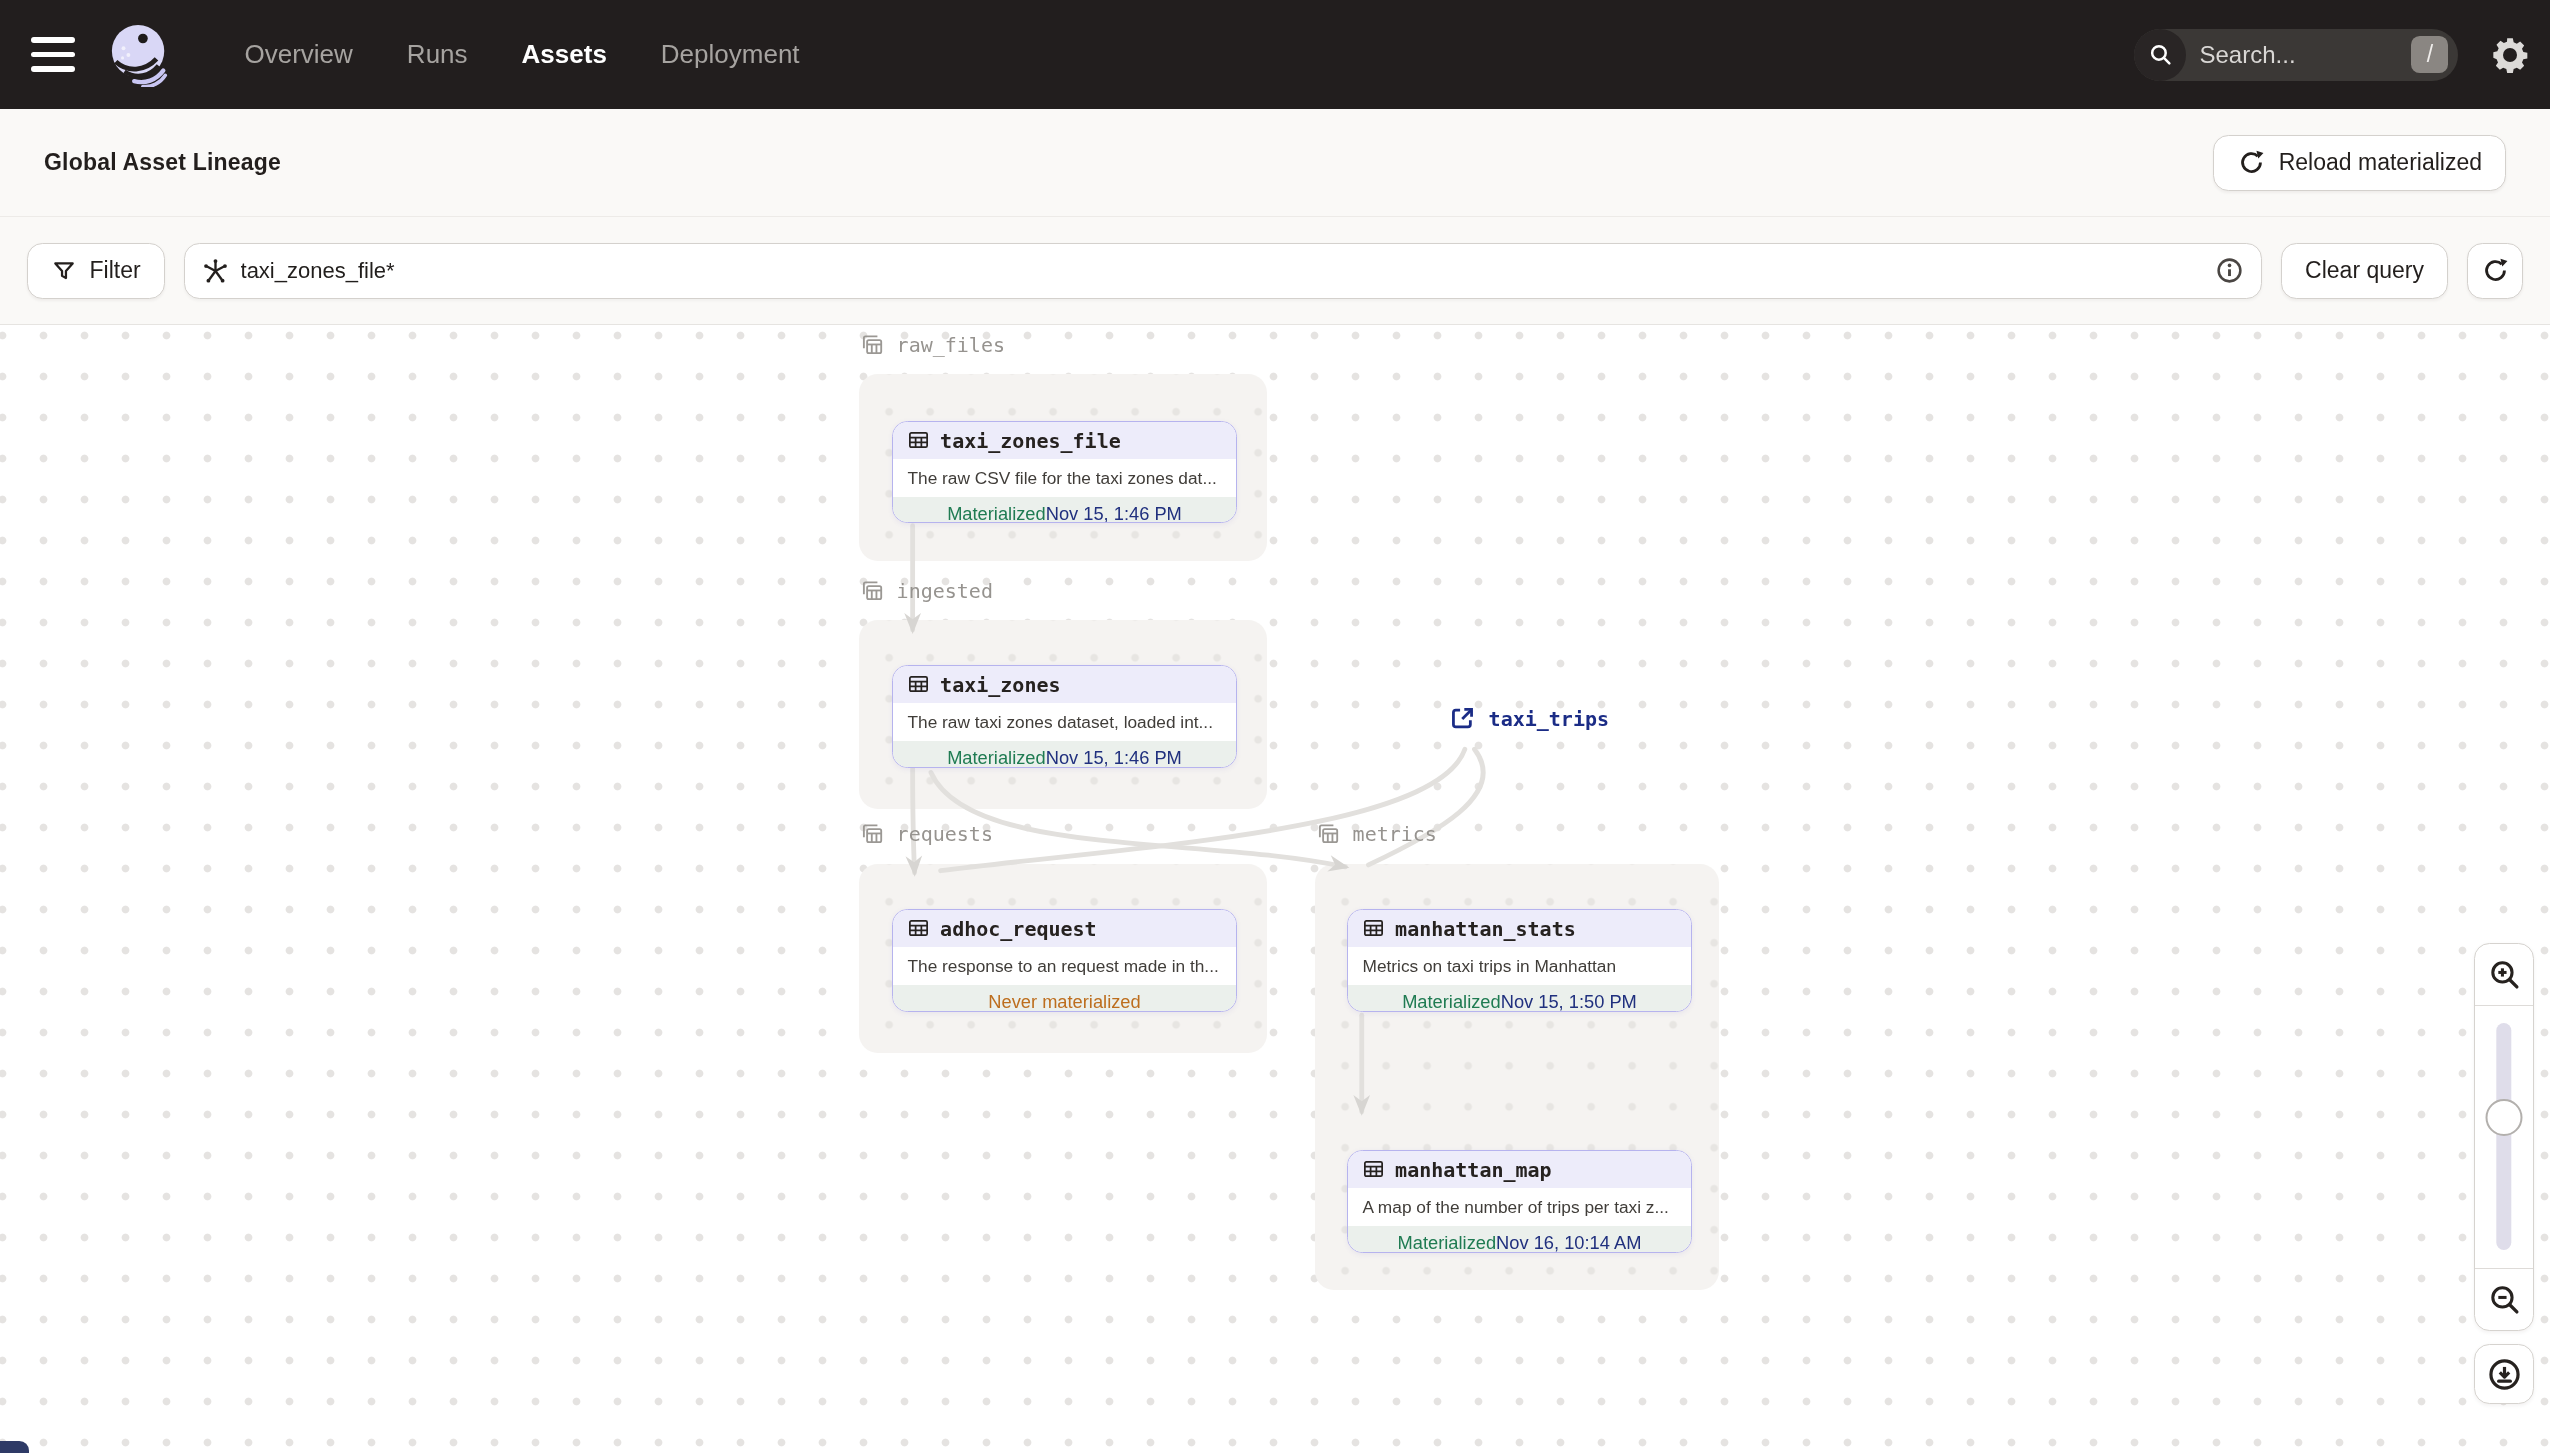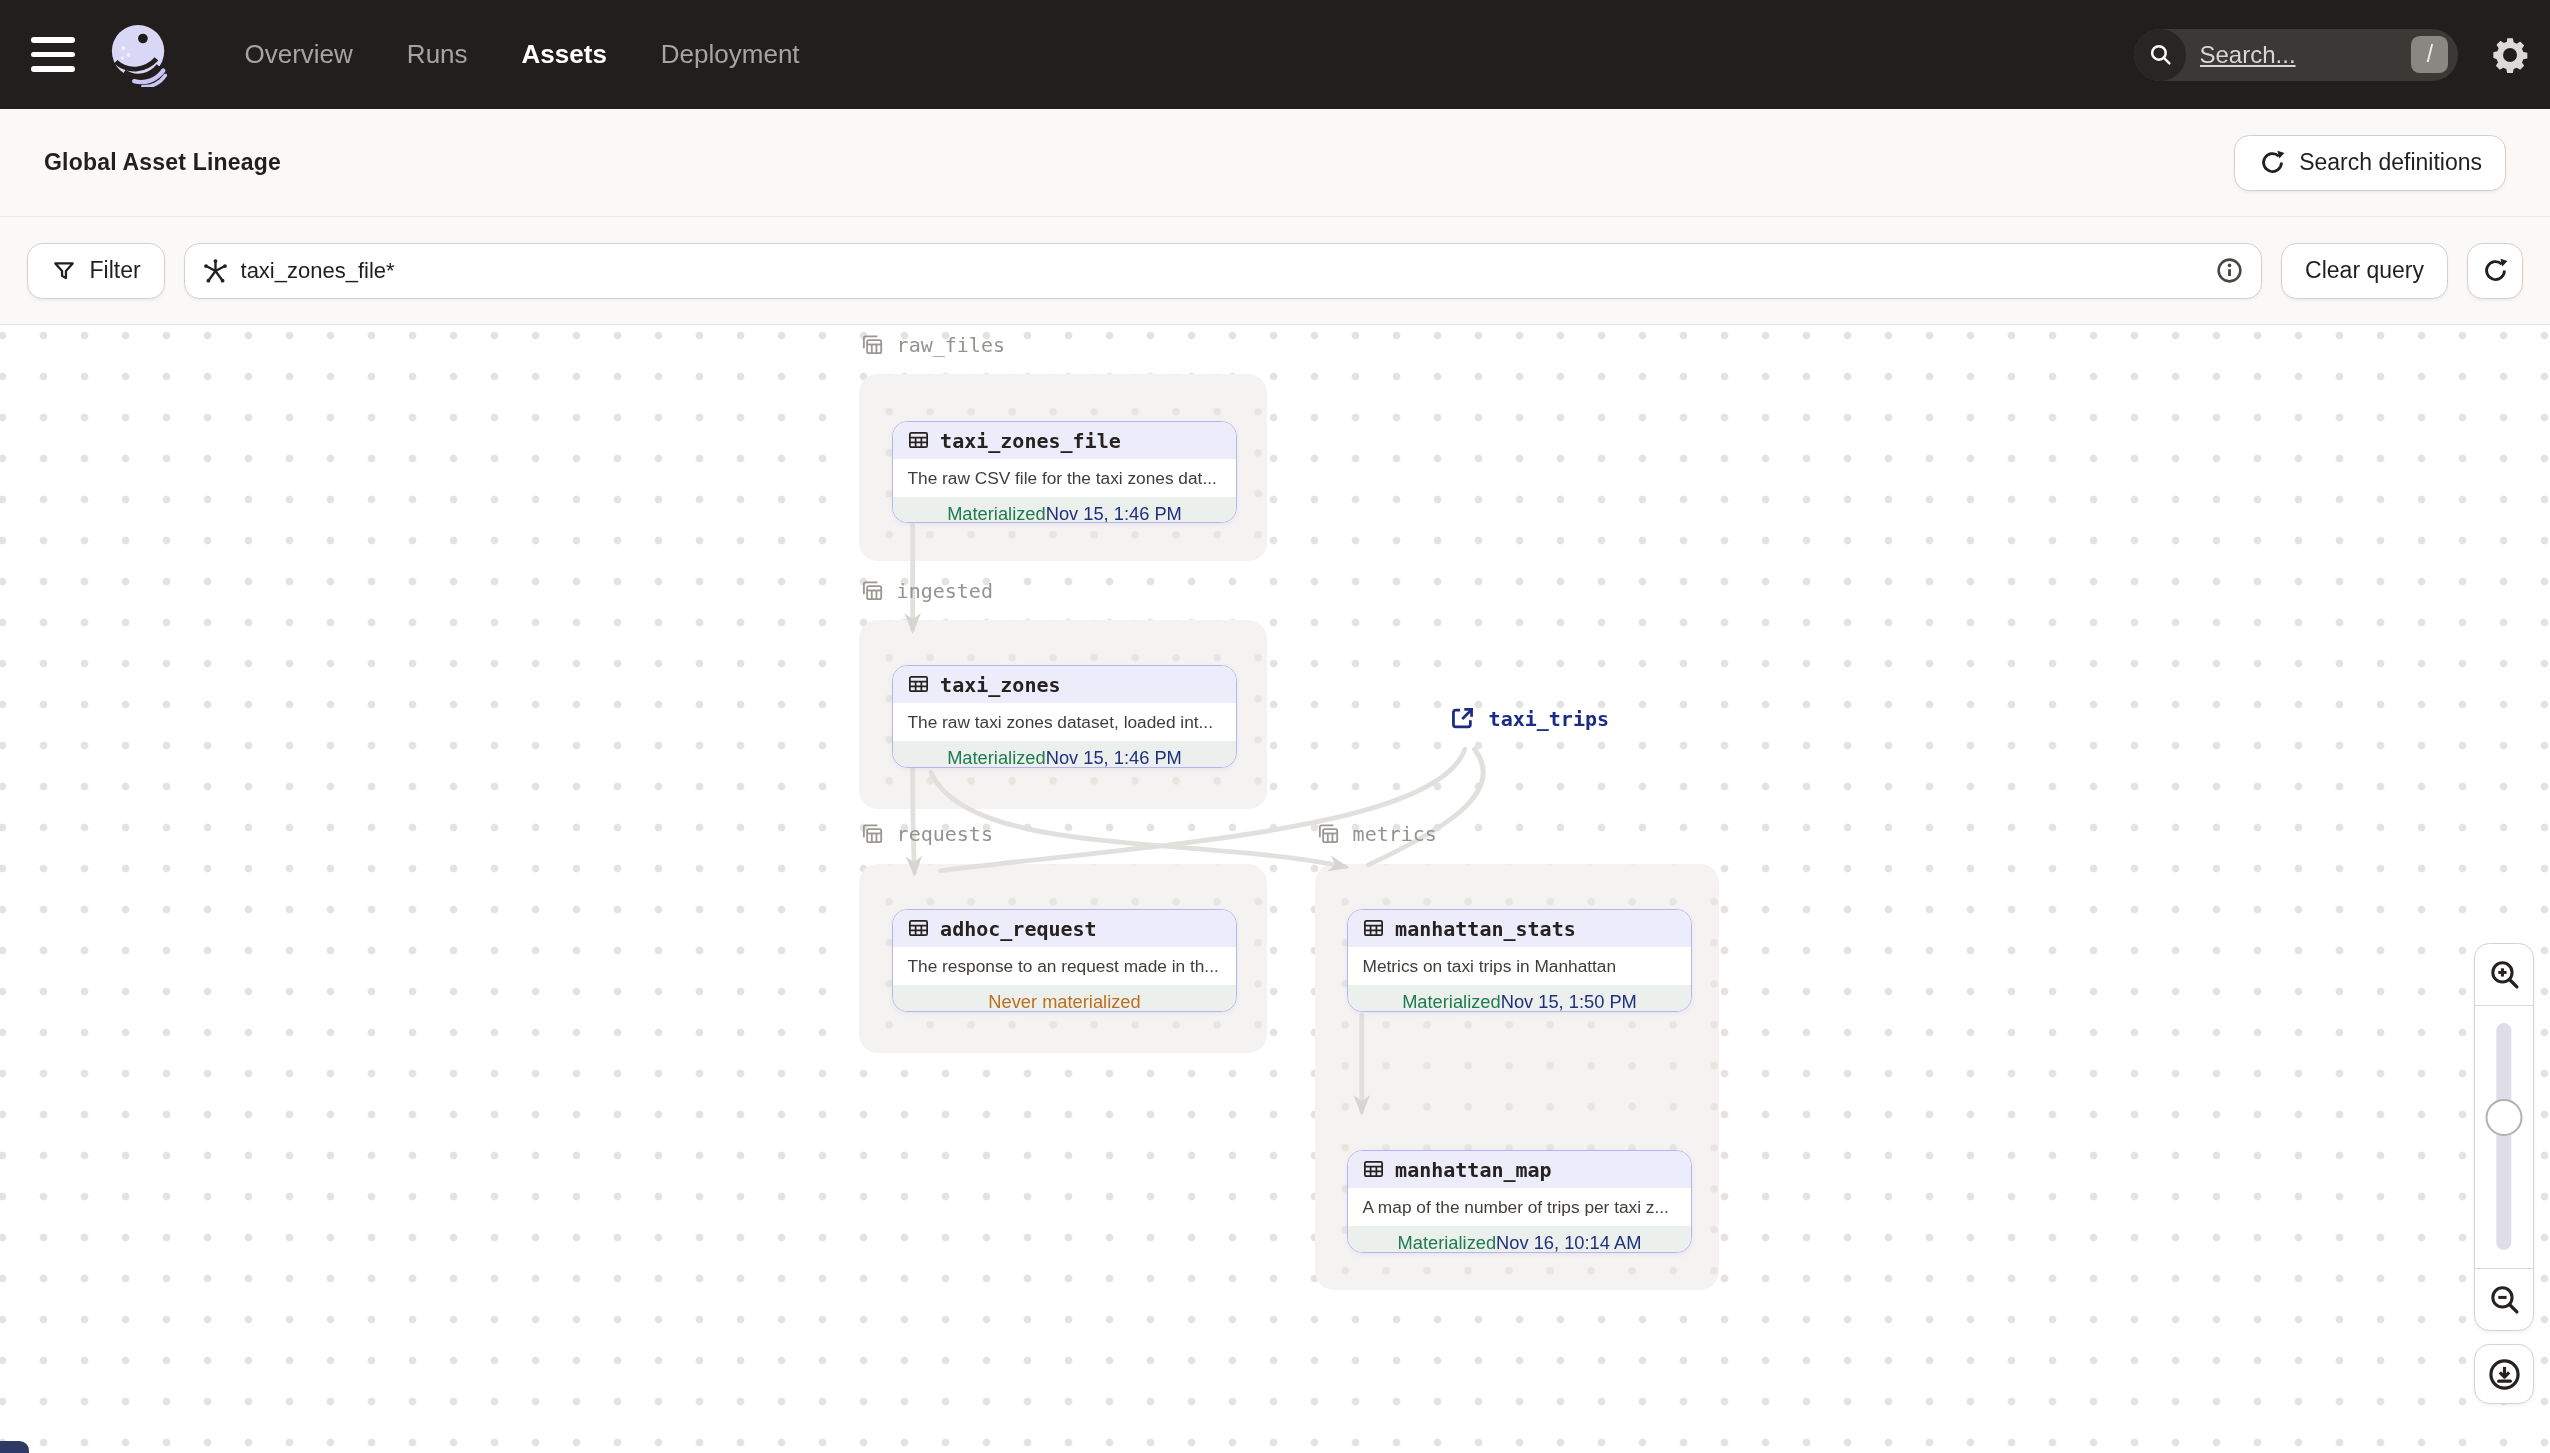--- a/index.html
+++ b/index.html
@@ -10,21 +10,21 @@
   .nav { height:109px; background:#221E1E; display:flex; align-items:center; padding:0 17px; }
   .hamburger { width:44px; height:35px; display:flex; flex-direction:column; justify-content:space-between; cursor:pointer; margin-left:13.5px; }
   .hamburger span { display:block; height:5.8px; background:#FFFFFF; border-radius:2.9px; }
   .logo { margin-left:33px; width:64px; height:64px; }
   .nav-links { display:flex; align-items:center; margin-left:73px; gap:54px; }
   .nav-link { font-size:26px; color:#A6A3A0; cursor:pointer; }
   .nav-link.active { color:#FFFFFF; font-weight:bold; }
   .nav-right { margin-left:auto; display:flex; align-items:center; }
   .search-pill { width:324px; height:52px; background:#3B3836; border-radius:26px; display:flex; align-items:center; overflow:hidden; }
   .search-icon-circle { width:52px; height:52px; border-radius:50%; background:#292525; display:flex; align-items:center; justify-content:center; flex:none; }
-  .search-input { background:transparent; border:none; outline:none; color:#D9D7D5; font-size:24px; margin-left:13.5px; width:154px; font-family:"Liberation Sans",sans-serif;text-decoration:underline; }
+  .search-input { background:transparent; border:none; outline:none; color:#D9D7D5; font-size:24px; margin-left:13.5px; width:154px; font-family:"Liberation Sans",sans-serif; }
   .search-input::placeholder { color:#D9D7D5; }
   .slash-badge { margin-left:auto; margin-right:9.6px; width:37px; height:37px; background:#8A8682; border-radius:8.7px; color:#F0EEEC; font-size:23px; display:flex; align-items:center; justify-content:center; }
   .gear-btn { margin-left:29px; width:46px; height:46px; display:flex; align-items:center; justify-content:center; cursor:pointer; }
 
   
   .page-header { height:108px; background:#FAF9F7; display:flex; align-items:center; justify-content:space-between; padding:0 44px; border-bottom:1px solid #EDEBE8; }
   .page-title { font-size:23px; font-weight:600; color:#231F1D; letter-spacing:0.2px; }
 
   .btn { display:inline-flex; align-items:center; gap:12.5px; background:#FFFFFF; border:1px solid #D4D1CD;
          border-radius:15.4px; height:56px; padding:0 23px; font-size:23px; color:#231F1D; cursor:pointer;
@@ -134,21 +134,21 @@
 
 <div class="page-header">
   <div class="page-title">Global Asset Lineage</div>
   <button class="btn">
     <span>
       <svg width="29" height="29" viewBox="0 0 24 24">
           <path d="M19.4 12a7.4 7.4 0 1 1-2.2-5.2" stroke="#231F1D" stroke-width="2.3" fill="none"></path>
           <path d="M16.1 2.3 L21.9 4.2 L17.6 8.6 Z" fill="#231F1D"></path>
         </svg>
     </span>
-    <span>Search definitions</span>
+    <span>Reload materialized</span>
   </button>
 </div>
 
 <div class="toolbar">
   <button class="btn">
     <span>
       <svg width="26" height="26" viewBox="0 0 24 24">
           <path d="M4 5 h16 l-6.2 7 v6.5 l-3.6 -2 v-4.5 Z" fill="none" stroke="#231F1D" stroke-width="2.1" stroke-linejoin="round"></path>
         </svg>
     </span>

